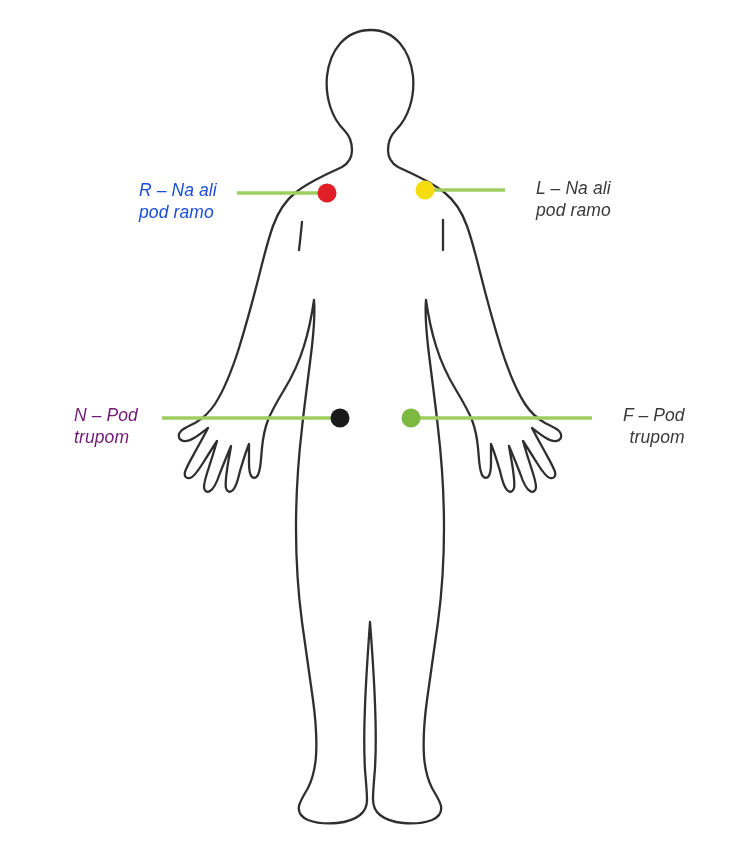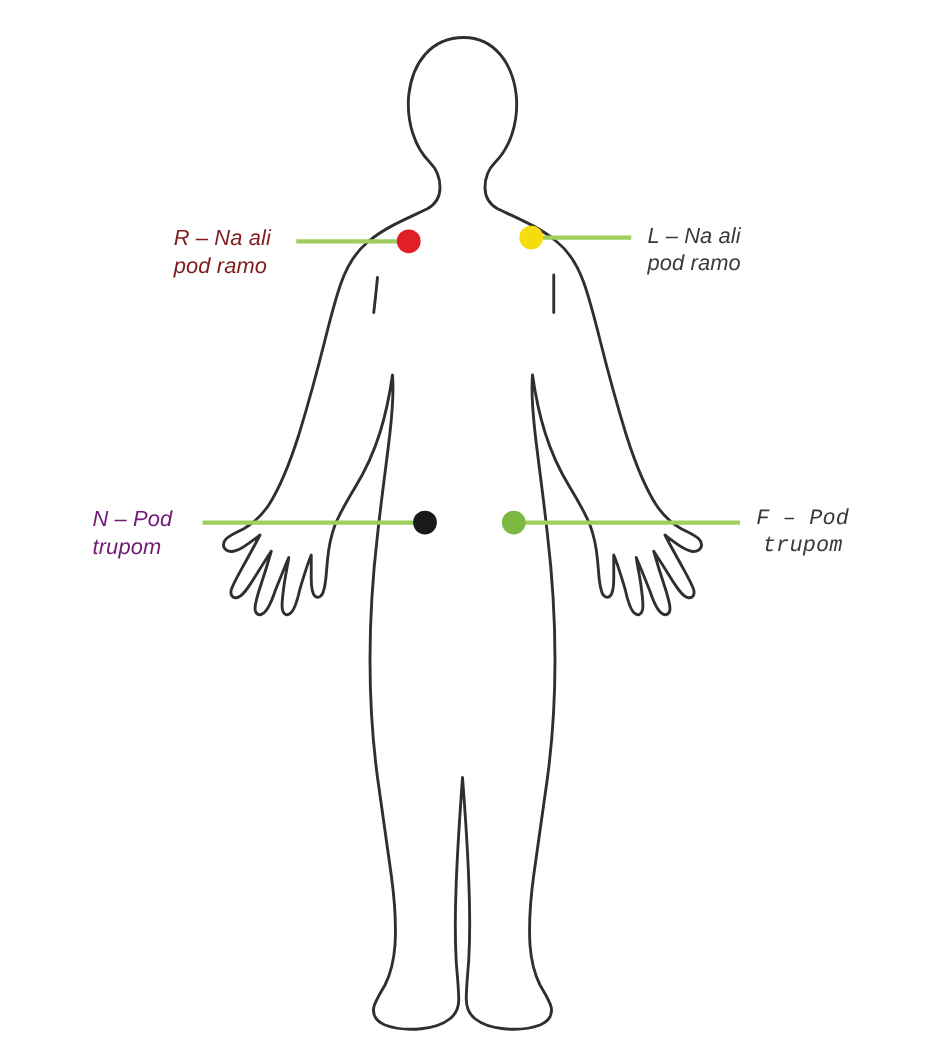--- a/index.html
+++ b/index.html
@@ -31,26 +31,27 @@
     font-size: 17.5px;
     line-height: 22px;
     color: #3a3a3a;
     white-space: pre-line;
     letter-spacing: 0.1px;
   }
   .label-left {
     text-align: left;
   }
   .label-right {
-    text-align: center;
+    text-align: right;
+    margin-left: 18px;
   }
   #label-r  { left: 139px; top: 179px; }
   #label-l  { left: 518px; top: 177px; }
   #label-n  { left: 74px;  top: 404px; }
-  #label-f  { left: 605px; top: 404px; font-family: Liberation Mono, monospace; }
+  #label-f  { left: 605px; top: 404px; }
 </style>
 </head>
 <body>
 
 <div id="diagram-root" style="background: rgb(255, 255, 255);">
 
   <svg id="body-svg" viewBox="0 0 742 841">
     <g fill="none" stroke="#2f2f2f" stroke-width="2.3" stroke-linecap="round" stroke-linejoin="round">
 
       <path d="
@@ -182,21 +183,21 @@
       <line x1="408" y1="418" x2="592" y2="418" stroke="#9ece5e"></line>
     </g>
     <g>
       <circle cx="327" cy="193" r="9.5" fill="#e01f26"></circle>
       <circle cx="425" cy="190" r="9.5" fill="#f5dd0d"></circle>
       <circle cx="340" cy="418" r="9.5" fill="#1a1a1a"></circle>
       <circle cx="411" cy="418" r="9.5" fill="#7db940"></circle>
     </g>
   </svg>
 
-  <div class="label label-left" id="label-r" style="color: #7f1d1d;">R – Na ali
+  <div class="label label-left" id="label-r" style="color: #1d4ed8;">R – Na ali
 pod ramo</div>
   <div class="label label-right" id="label-l" style="color: rgb(58, 58, 58);">L – Na ali
 pod ramo</div>
   <div class="label label-left" id="label-n" style="color: #701a75;">N – Pod
 trupom</div>
   <div class="label label-right" id="label-f" style="color: rgb(58, 58, 58);">F – Pod
 trupom</div>
 
 </div>
 

